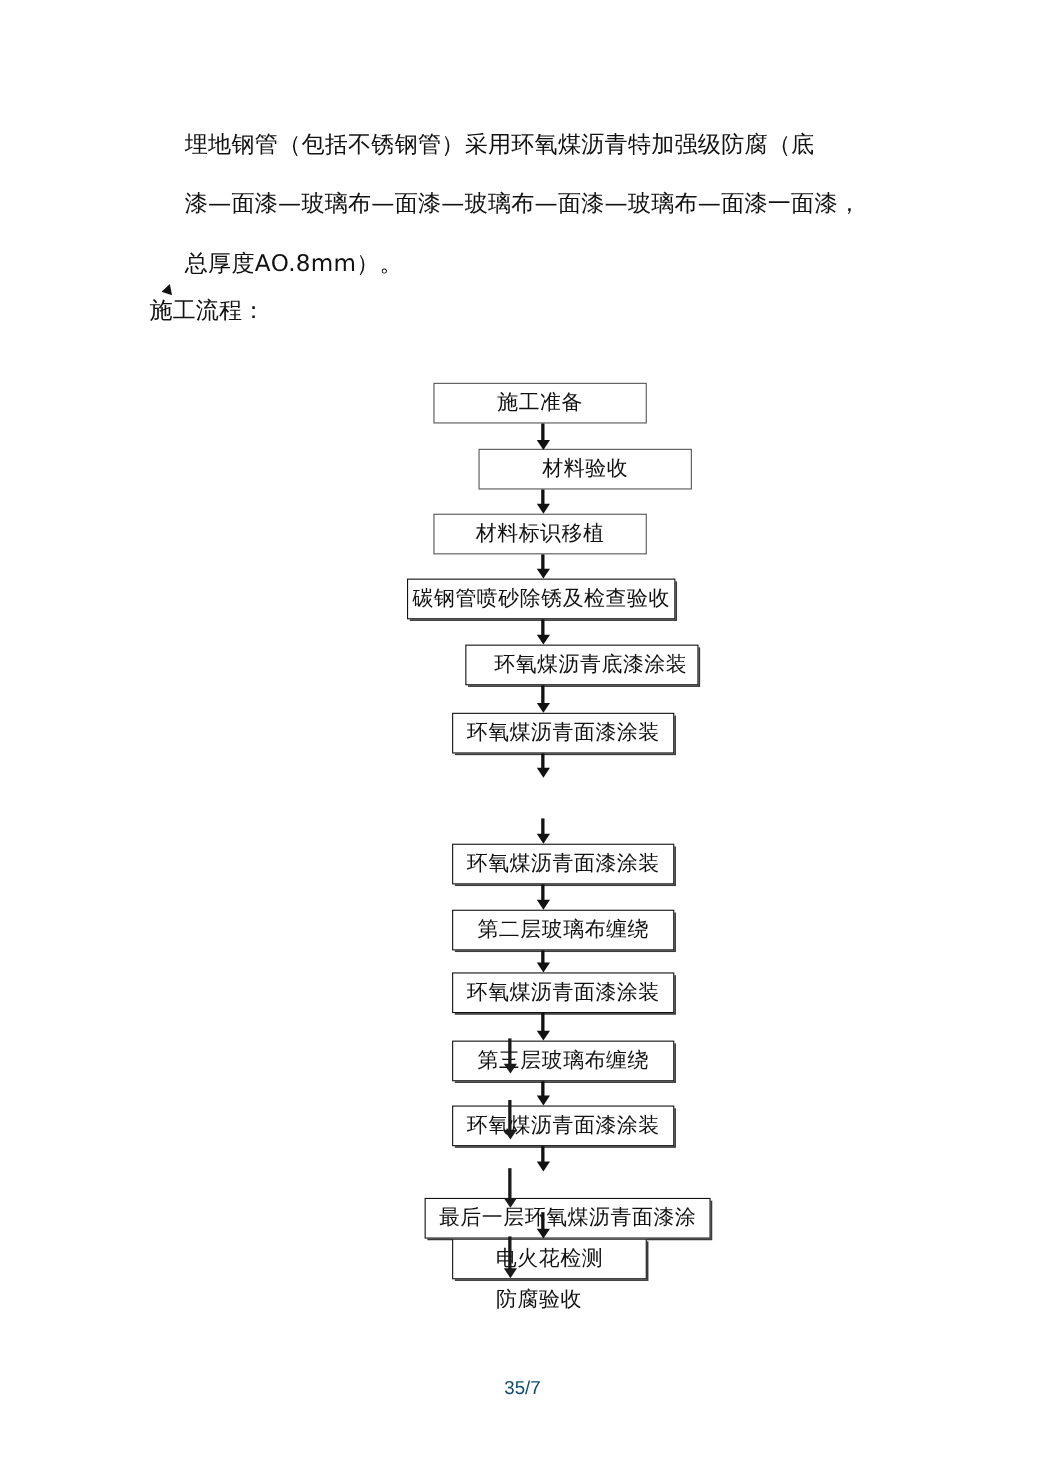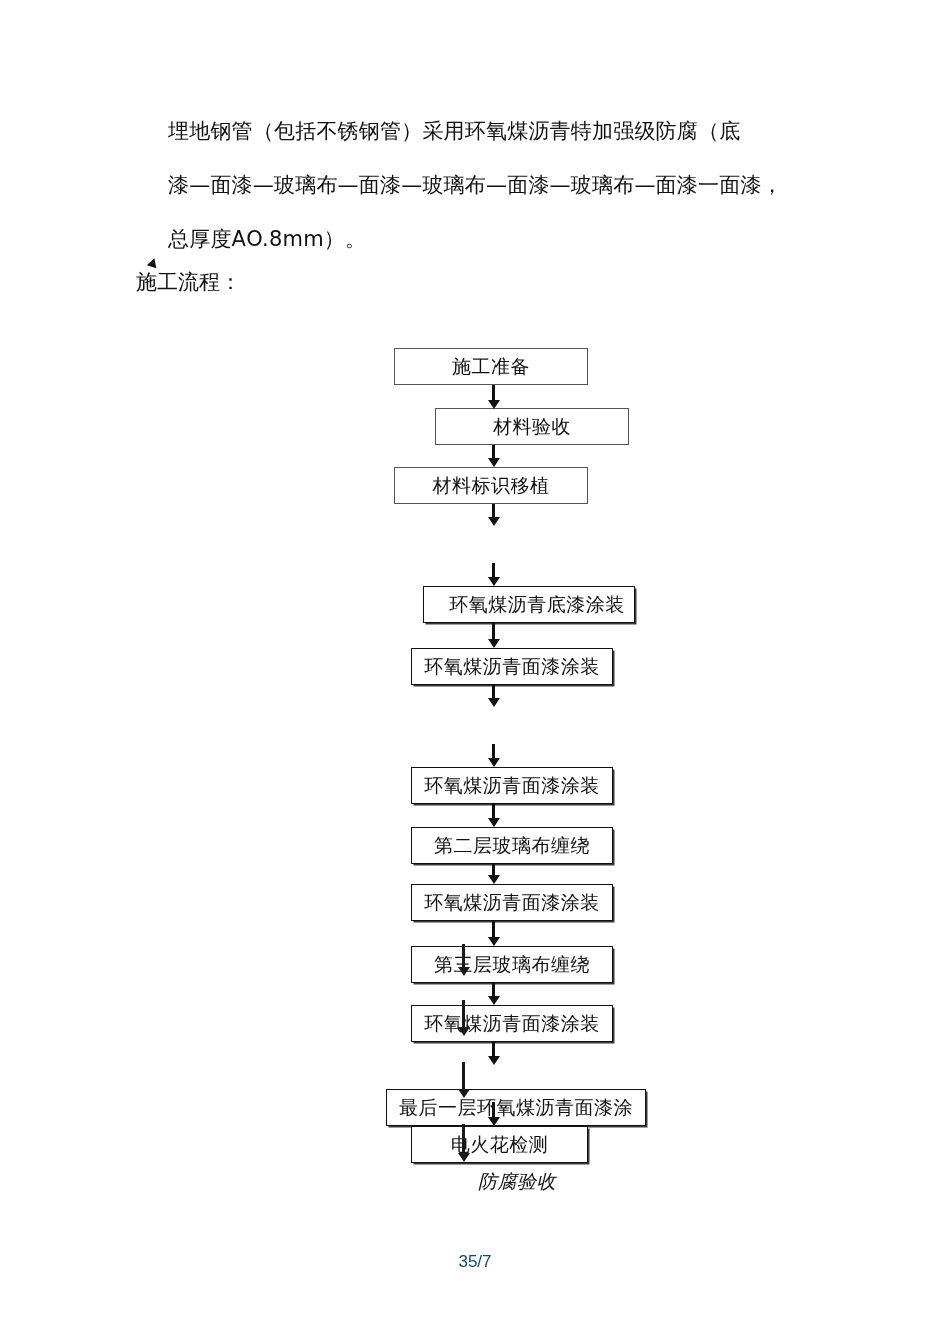--- a/index.html
+++ b/index.html
@@ -143,24 +143,25 @@
   <div class="para-line">埋地钢管（包括不锈钢管）采用环氧煤沥青特加强级防腐（底</div>
   <div class="para-line indent-none">漆—面漆—玻璃布—面漆—玻璃布—面漆—玻璃布—面漆一面漆，</div>
   <div class="para-line">总厚度ΑO.8mm）。</div>
 </div>
 
 <div id="stray-mark"></div>
 <div id="section-label">施工流程：</div>
 
 <div id="flowchart">
 
-  <div class="trailing-label" style="left:478px; top:1172px;font-style:italic;">防腐验收</div>
+  <div class="trailing-label" style="left:451px; top:1172px;">防腐验收</div>
 <div class="node thin" style="left: 394px; top: 348px; width: 194px; height: 37px;">施工准备</div>
     <div class="node thin" style="left: 394px; top: 408px; width: 194px; height: 37px; margin-left: 41px;">材料验收</div>
     <div class="node thin" style="left: 394px; top: 467px; width: 194px; height: 37px;">材料标识移植</div>
+    <div class="node semi" style="left: 370px; top: 526px; width: 244px; height: 37px;">碳钢管喷砂除锈及检查验收</div>
     <div class="node semi" style="left: 423px; top: 586px; width: 212px; height: 37px; padding-left: 16px;">环氧煤沥青底漆涂装</div>
     <div class="node semi" style="left: 411px; top: 648px; width: 202px; height: 37px;">环氧煤沥青面漆涂装</div>
     <div class="node semi" style="left: 411px; top: 767px; width: 202px; height: 37px;">环氧煤沥青面漆涂装</div>
     <div class="node semi" style="left: 411px; top: 827px; width: 202px; height: 37px;">第二层玻璃布缠绕</div>
     <div class="node semi" style="left: 411px; top: 884px; width: 202px; height: 37px;">环氧煤沥青面漆涂装</div>
     <div class="node semi" style="left: 411px; top: 946px; width: 202px; height: 37px;">第三层玻璃布缠绕</div>
     <div class="node semi" style="left: 411px; top: 1005px; width: 202px; height: 37px;">环氧煤沥青面漆涂装</div>
     <div class="node semi" style="left: 386px; top: 1089px; width: 260px; height: 37px;">最后一层环氧煤沥青面漆涂</div>
     <div class="node semi" style="left: 411px; top: 1126px; width: 177px; height: 37px;">电火花检测</div>
     <div class="arrow" style="left: 492px; top: 385px; height: 16px;"></div>

